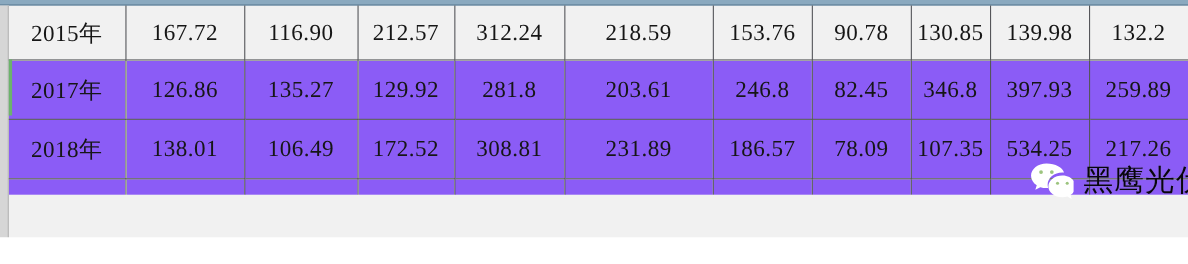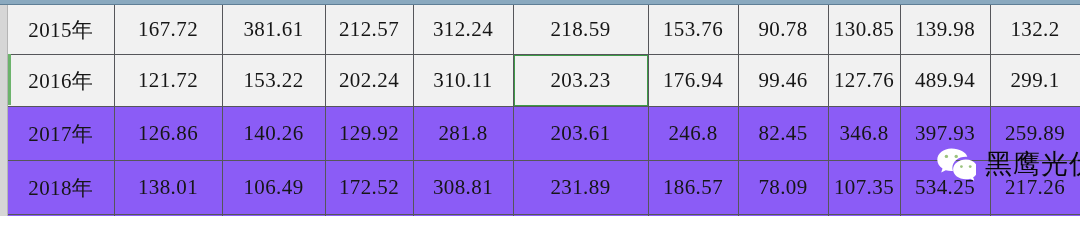--- a/index.html
+++ b/index.html
@@ -151,49 +151,36 @@
       <col style="width:90px">
       <col style="width:72px">
       <col style="width:90px">
       <col style="width:90px">
     </colgroup>
     <tbody>
 
       <tr class="row-white r1">
         <td class="year-cell">2015年</td>
         <td>167.72</td>
-        <td>381.61</td>
+        <td>116.90</td>
         <td>212.57</td>
         <td>312.24</td>
         <td>218.59</td>
         <td>153.76</td>
         <td>90.78</td>
         <td>130.85</td>
         <td>139.98</td>
         <td>132.2</td>
       </tr>
 
-      <tr class="row-white r2">
-        <td class="year-cell">2016年</td>
-        <td>121.72</td>
-        <td>153.22</td>
-        <td>202.24</td>
-        <td>310.11</td>
-        <td class="selected">203.23</td>
-        <td>176.94</td>
-        <td>99.46</td>
-        <td>127.76</td>
-        <td>489.94</td>
-        <td>299.1</td>
-      </tr>
 
       <tr class="row-green r3">
         <td class="year-cell">2017年</td>
         <td>126.86</td>
-        <td>140.26</td>
+        <td>135.27</td>
         <td>129.92</td>
         <td>281.8</td>
         <td>203.61</td>
         <td>246.8</td>
         <td>82.45</td>
         <td>346.8</td>
         <td>397.93</td>
         <td>259.89</td>
       </tr>
 

